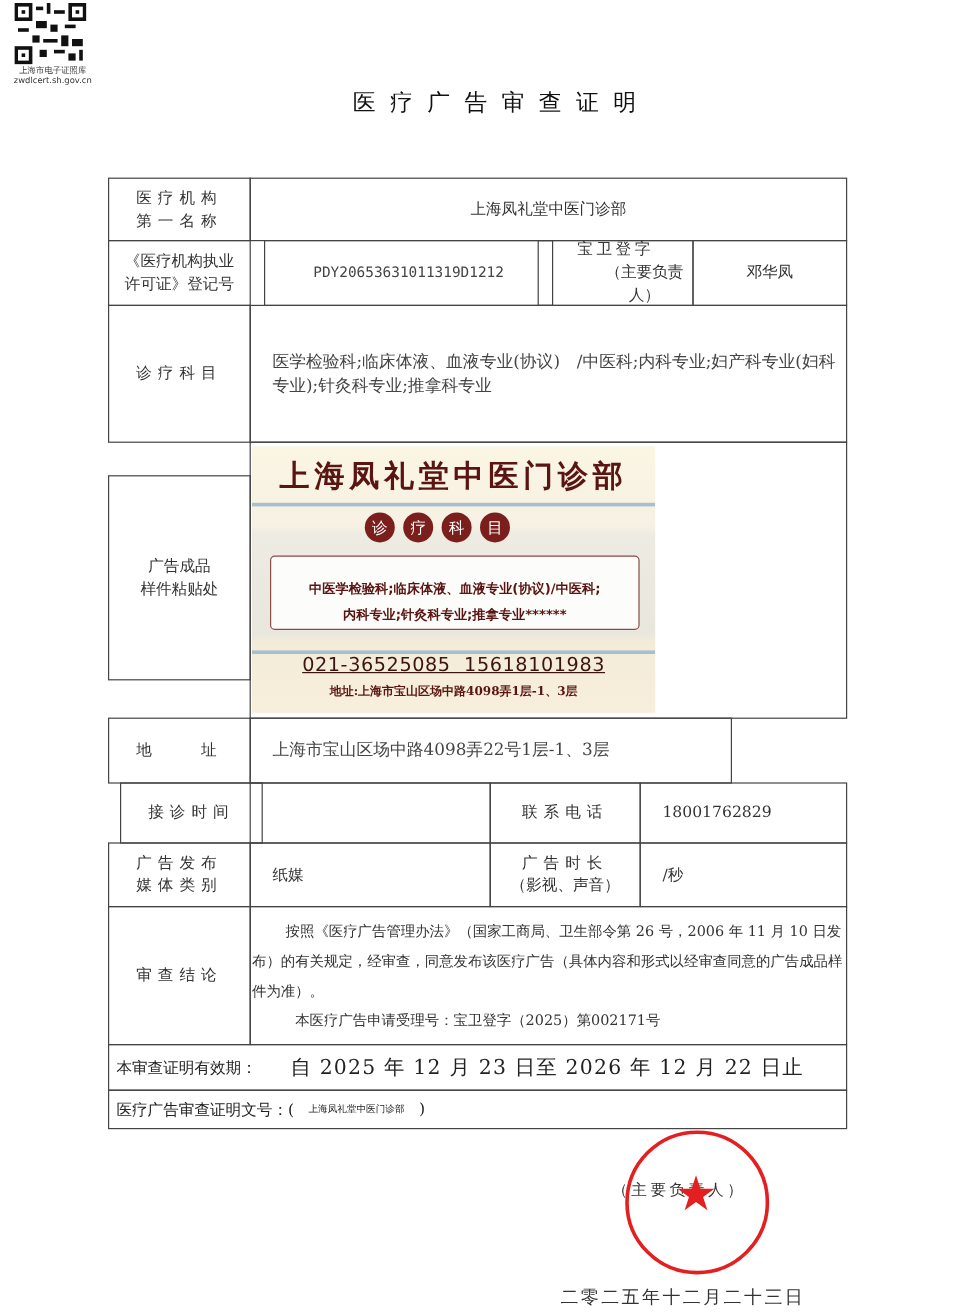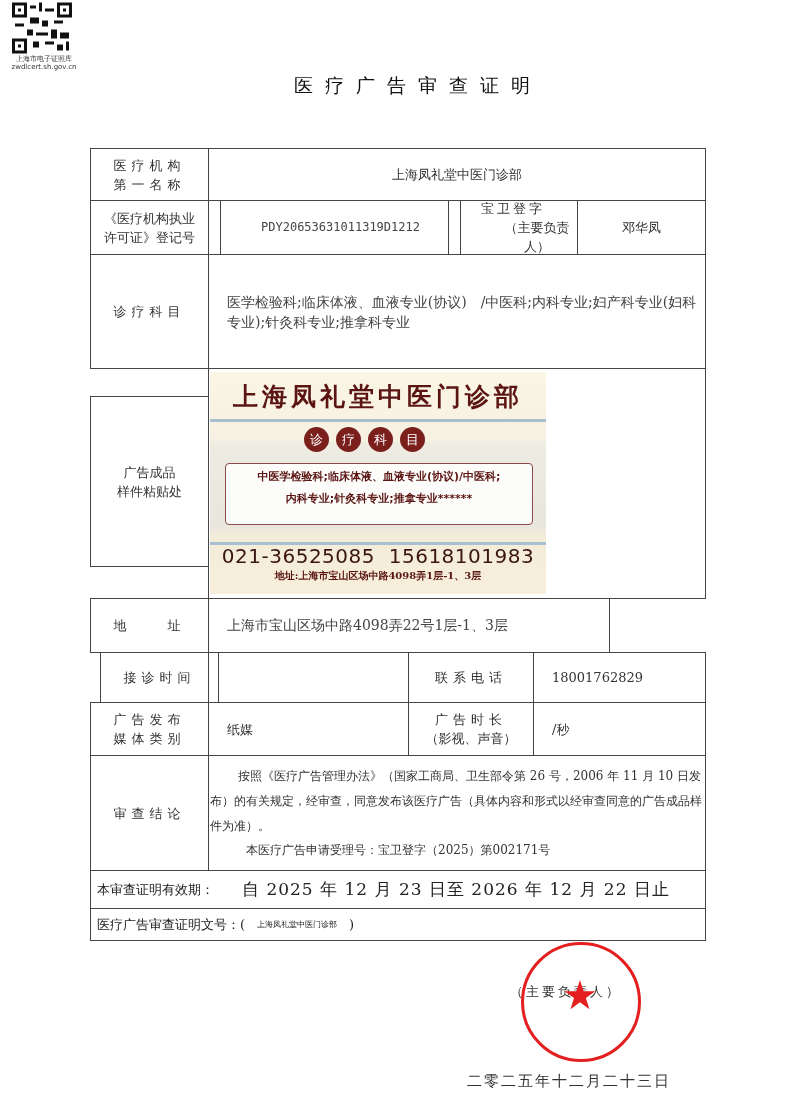--- a/index.html
+++ b/index.html
@@ -10,22 +10,22 @@
   .cell { position: absolute; border: 1px solid #444; display: flex; align-items: center; font-size: 13px; line-height: 19px; color: #333; }
   .lbl { justify-content: center; text-align: center; letter-spacing: 5px; font-size: 13px; }
   .val-c { justify-content: center; text-align: center; }
   .val-l { padding-left: 18px; }
   .ad { position: absolute; left: 210px; top: 372px; width: 336px; height: 222px; background: linear-gradient(#fbf5e4 0%, #f6f1e2 30%, #eeebe2 33%, #e9e6dd 70%, #f3ecd9 74%, #f7efdb 100%); overflow: hidden; font-family: "DejaVu Sans", sans-serif; }
   .ad-title { position: absolute; top: 8px; left: 0; width: 100%; text-align: center; font-family: "DejaVu Serif", serif; font-weight: bold; font-size: 25px; letter-spacing: 4px; color: #5a1512; }
   .ad-line1 { position: absolute; left: 0; top: 47px; width: 100%; height: 3px; background: #a8bfd0; }
   .ad-line2 { position: absolute; left: 0; top: 170px; width: 100%; height: 3px; background: #a8bfd0; }
   .ad-circles { position: absolute; top: 55px; left: 94px; display: flex; gap: 7px; }
   .ad-circle { width: 25px; height: 25px; border-radius: 50%; background: #7a1f1c; color: #fff; font-size: 13px; display: flex; align-items: center; justify-content: center; }
-  .ad-box { position: absolute; left: 15px; top: 91px; width: 308px; height: 62px; border: 1px solid #8a4b48; border-radius: 4px; background: rgba(255,255,255,0.85); text-align: center; font-size: 11px; font-weight: bold; line-height: 22px; color: #5a1512; padding-top: 2px; }
-  .ad-phone { position: absolute; top: 172px; left: 0; width: 100%; text-align: center; font-size: 20px; color: #3b1512; letter-spacing: 0.5px; }
+  .ad-box { position: absolute; left: 15px; top: 91px; width: 308px; height: 62px; border: 1px solid #8a4b48; border-radius: 4px; background: rgba(255,255,255,0.85); text-align: center; font-size: 11px; font-weight: bold; line-height: 22px; color: #5a1512; padding-top: 16px; }
+  .ad-phone { position: absolute; top: 172px; left: 0; width: 100%; text-align: center; font-size: 16px; color: #3b1512; letter-spacing: 0.5px; text-decoration: underline; }
   .ad-addr { position: absolute; top: 197px; left: 0; width: 100%; text-align: center; font-family: "DejaVu Serif", serif; font-size: 10px; font-weight: bold; color: #5a1512; }
   .concl { position: absolute; left: 210px; top: 764px; width: 492px; font-size: 12px; line-height: 25px; color: #333; text-indent: 28px; }
   .concl2 { position: absolute; left: 210px; top: 838px; width: 492px; font-size: 12px; line-height: 25px; color: #333; text-indent: 36px; }
   .valid { position: absolute; left: 90px; top: 870px; width: 616px; height: 39px; border: 1px solid #444; display: flex; align-items: center; padding-left: 6px; font-size: 13px; }
   .valid-dates { margin-left: 28px; font-size: 17px; letter-spacing: 1px; }
   .docno { position: absolute; left: 90px; top: 908px; width: 616px; height: 33px; border: 1px solid #444; display: flex; align-items: center; padding-left: 6px; font-size: 13px; }
   .paren-small { display: inline-block; width: 104px; font-size: 8px; line-height: 9px; text-align: center; vertical-align: middle; }
   .docno-num { margin-left: 56px; font-size: 14px; }
   .stamp { position: absolute; left: 521px; top: 942px; width: 120px; height: 120px; border: 3px solid #e3201f; border-radius: 50%; }
   .stamp-star { position: absolute; left: 38px; top: 30px; font-size: 40px; color: #e3201f; line-height: 40px; }

